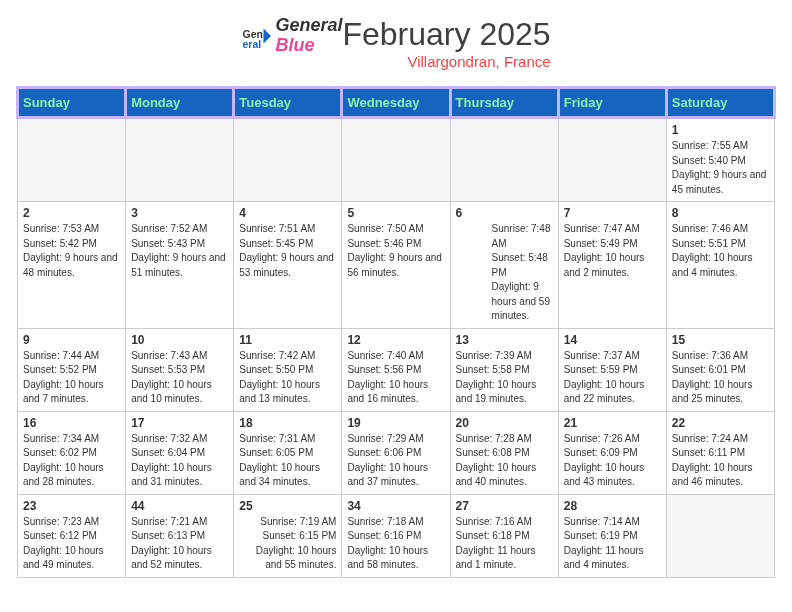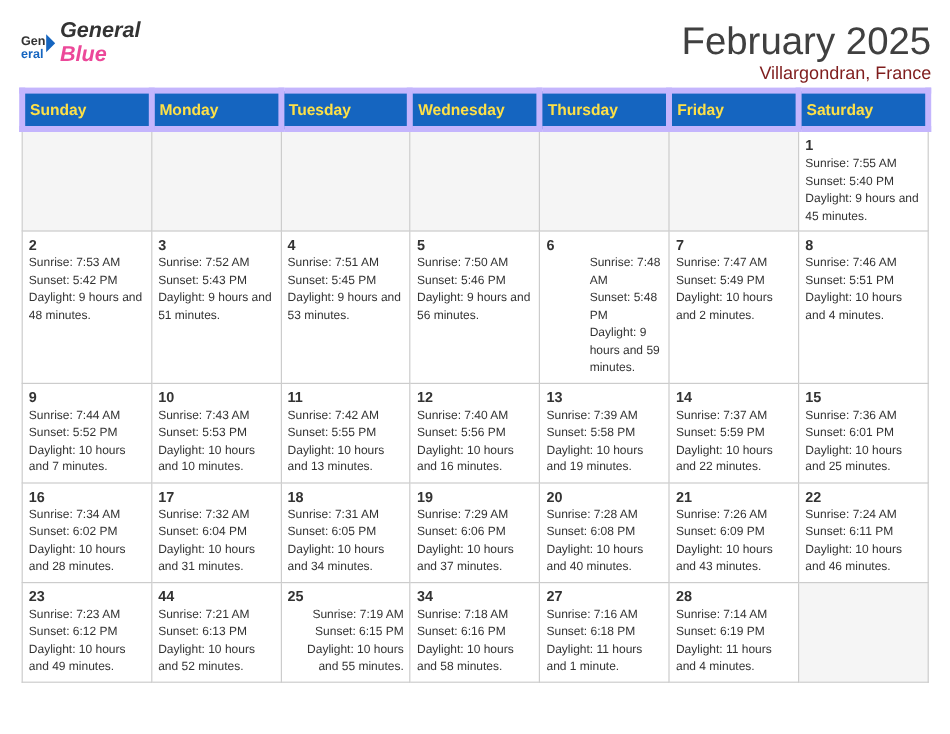--- a/index.html
+++ b/index.html
@@ -5,23 +5,23 @@
     * { box-sizing: border-box; margin: 0; padding: 0; }
     body {
       font-family: Arial, sans-serif;
       background: #fff;
       width: 792px;
       min-height: 612px;
       padding: 16px;
     }
     .header-area {
       display: flex;
-      justify-content: space-between;
+      justify-content: center;
       align-items: flex-start;
-      margin-bottom: 3px;
+      margin-bottom: 16px;
     }
     .logo {
       display: flex;
       align-items: center;
     }
     .logo-text {
       font-size: 18px;
       font-weight: bold;
       line-height: 1.1;
       font-style: italic;
@@ -36,34 +36,34 @@
     .title-area {
       text-align: right;
     }
     .month-title {
       font-size: 32px;
       font-weight: normal;
       color: #404040;
     }
     .location {
       font-size: 15px;
-      color: #7f1d1d;
+      color: #ef4444;
     }
     .calendar {
       width: 100%;
       border-collapse: collapse;
       border: 1px solid #bbb;
     }
     .calendar th {
       background-color: #1565c0;
-      color: #fde047;
+      color: #86efac;
       font-size: 13px;
       padding: 6px 4px;
       text-align: left;
-      border: 5px solid #c4b5fd;
+      border: 3px solid #c4b5fd;
     }
     .calendar td {
       vertical-align: top;
       border: 1px solid #ccc;
       padding: 4px 5px;
       width: 108px;
       min-height: 80px;
       font-size: 10px;
       color: #333;
       background: #fff;
@@ -186,21 +186,21 @@
         </td>
         <td>
           <span class="day-num">10</span>
           <div class="day-info" style="white-space: pre-line;">Sunrise: 7:43 AM
 Sunset: 5:53 PM
 Daylight: 10 hours and 10 minutes.</div>
         </td>
         <td>
           <span class="day-num">11</span>
           <div class="day-info" style="white-space: pre-line;">Sunrise: 7:42 AM
-Sunset: 5:55 PM
+Sunset: 5:50 PM
 Daylight: 10 hours and 13 minutes.</div>
         </td>
         <td>
           <span class="day-num">12</span>
           <div class="day-info" style="white-space: pre-line;">Sunrise: 7:40 AM
 Sunset: 5:56 PM
 Daylight: 10 hours and 16 minutes.</div>
         </td>
         <td>
           <span class="day-num">13</span>

